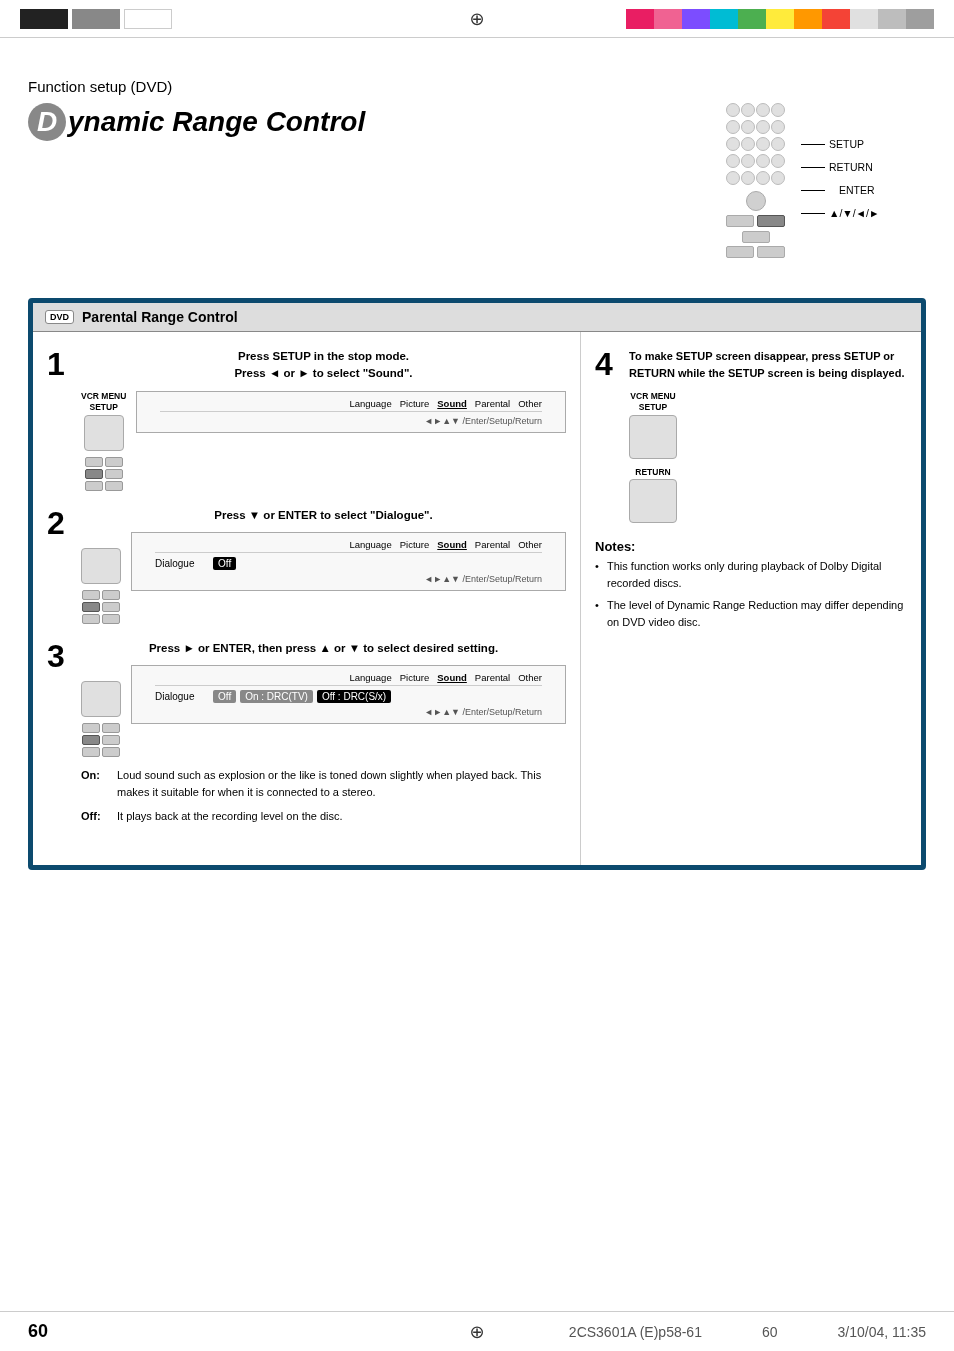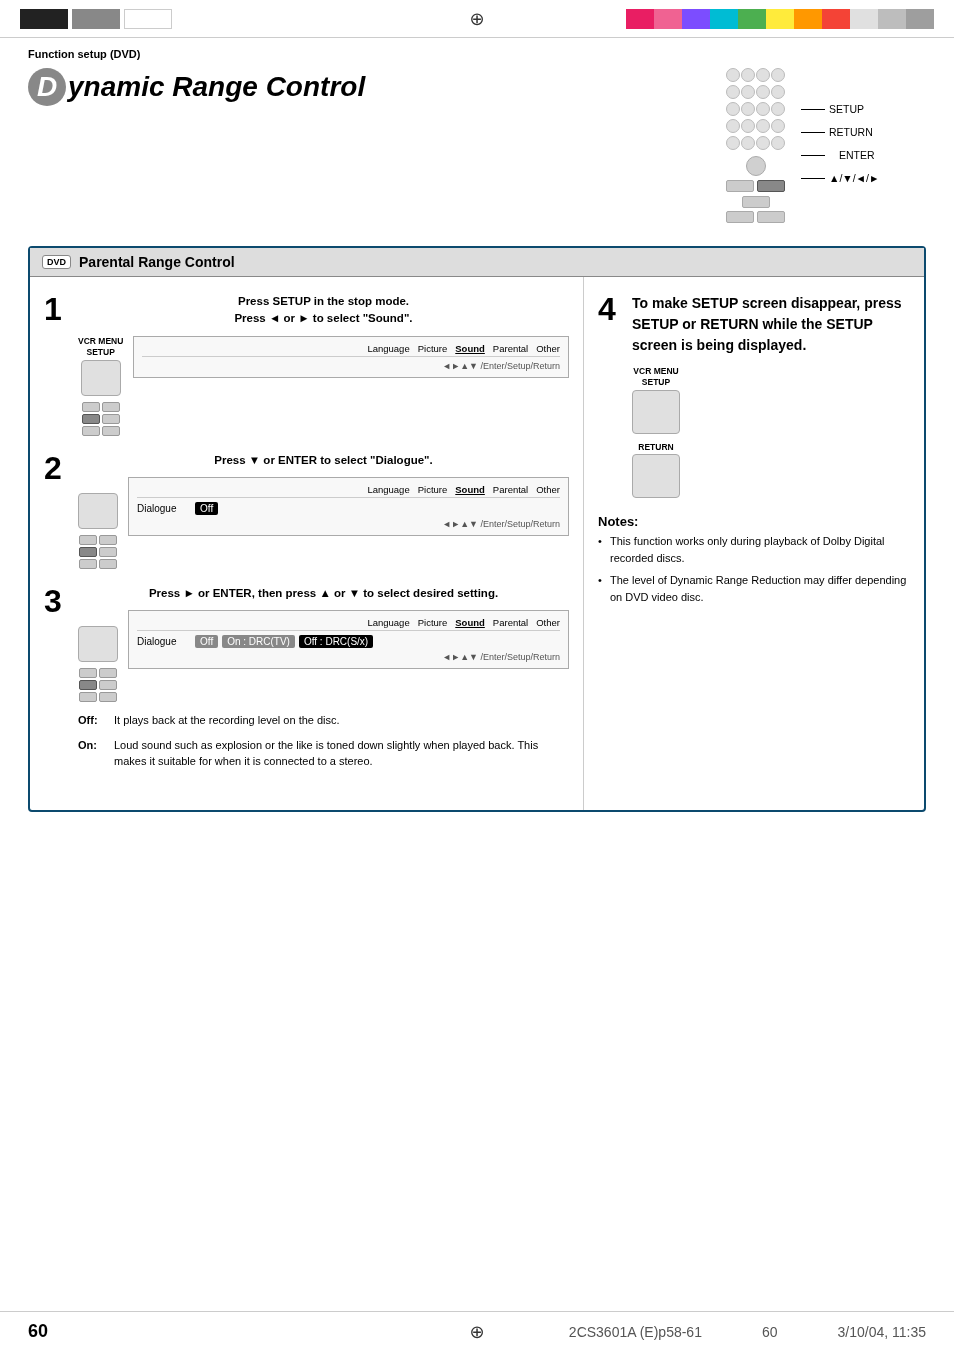--- a/index.html
+++ b/index.html
@@ -54,24 +54,25 @@
       height: 20px;
       display: inline-block;
     }
 
     
     .header-section {
       padding: 10px 28px 5px 28px;
       border-bottom: none;
     }
     .function-label {
-      font-size: 11px;
-      font-weight: bold;
+      font-size: 15px;
+      font-weight: normal;
       color: #000;
       margin-bottom: 8px;
+      margin-top: 30px;
     }
 
     
     .title-area {
       display: flex;
       align-items: flex-start;
       gap: 20px;
       margin-bottom: 10px;
     }
     .title-left {
@@ -114,22 +115,22 @@
     .remote-dot {
       width: 14px;
       height: 14px;
       border-radius: 50%;
       background: #e0e0e0;
       border: 1px solid #bbb;
     }
 
     
     .main-box {
-      margin: 8px 28px;
-      border: 2px solid #0c4a6e;
+      margin: 25px 28px;
+      border: 5px solid #0c4a6e;
       border-radius: 4px;
     }
     .main-box-header {
       background: #ddd;
       padding: 6px 12px;
       font-size: 13px;
       font-weight: bold;
       border-bottom: 1px solid #888;
       display: flex;
       align-items: center;
@@ -179,21 +180,21 @@
       font-weight: bold;
       line-height: 1.5;
       margin-bottom: 8px;
       text-align: center;
     }
 
     
     .menu-diagram {
       border: 1px solid #aaa;
       background: #f8f8f8;
-      padding: 6px 8px;
+      padding: 6px 23px;
       font-size: 10px;
       margin-bottom: 6px;
       position: relative;
     }
     .menu-top-bar {
       display: flex;
       gap: 8px;
       justify-content: flex-end;
       font-size: 9.5px;
       margin-bottom: 4px;
@@ -308,21 +309,21 @@
       color: #333;
     }
     .bottom-meta {
       display: flex;
       gap: 60px;
       margin-left: auto;
       font-size: 14px;
       color: #555;
     }
     .step4-instruction {
-      font-size: 14px;
+      font-size: 11px;
       font-weight: bold;
       line-height: 1.5;
       margin-bottom: 10px;
     }
 
     
     .underline-sound {
       text-decoration: underline;
       font-weight: bold;
     }
@@ -559,26 +560,26 @@
                     <span class="menu-option selected">Off : DRC(S/x)</span>
                   </div>
                 </div>
                 <div class="menu-bottom-nav">◄►▲▼ /Enter/Setup/Return</div>
               </div>
             </div>
           </div>
 
           <div class="desc-table">
             <div class="desc-row">
+              <span class="desc-term">On:</span>
+              <span class="desc-def">Loud sound such as explosion or the like is toned down slightly when played back. This makes it suitable for when it is connected to a stereo.</span>
+            </div>
+            <div class="desc-row">
               <span class="desc-term">Off:</span>
               <span class="desc-def">It plays back at the recording level on the disc.</span>
-            </div>
-            <div class="desc-row">
-              <span class="desc-term">On:</span>
-              <span class="desc-def">Loud sound such as explosion or the like is toned down slightly when played back. This makes it suitable for when it is connected to a stereo.</span>
             </div>
           </div>
         </div>
       </div>
 
     </div>
 
     <div class="right-col">
 
       <div class="step">

